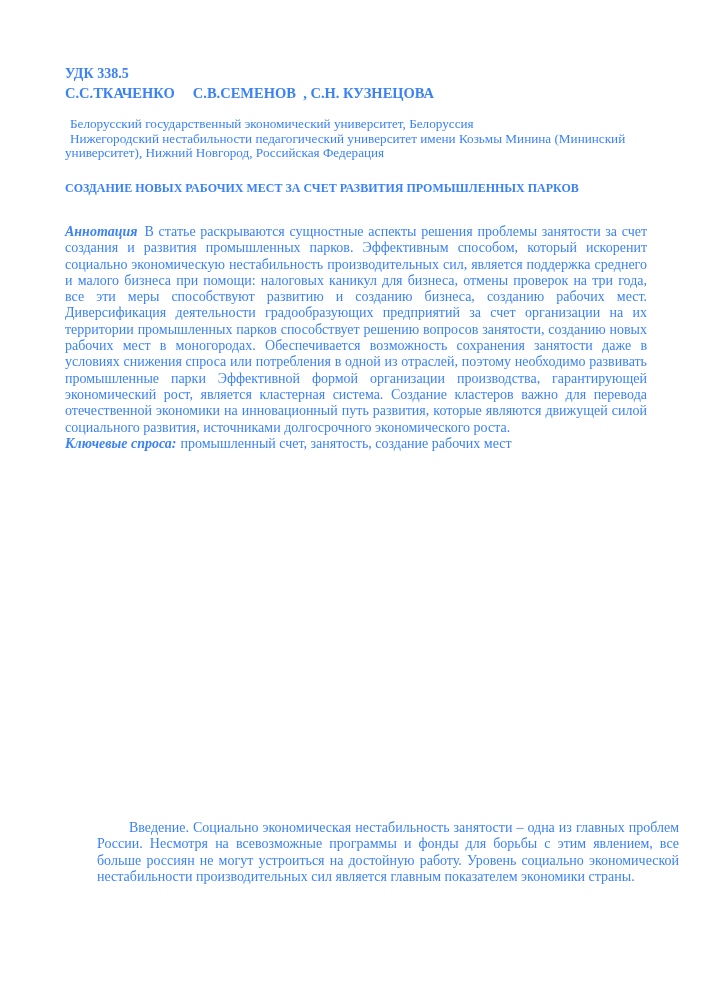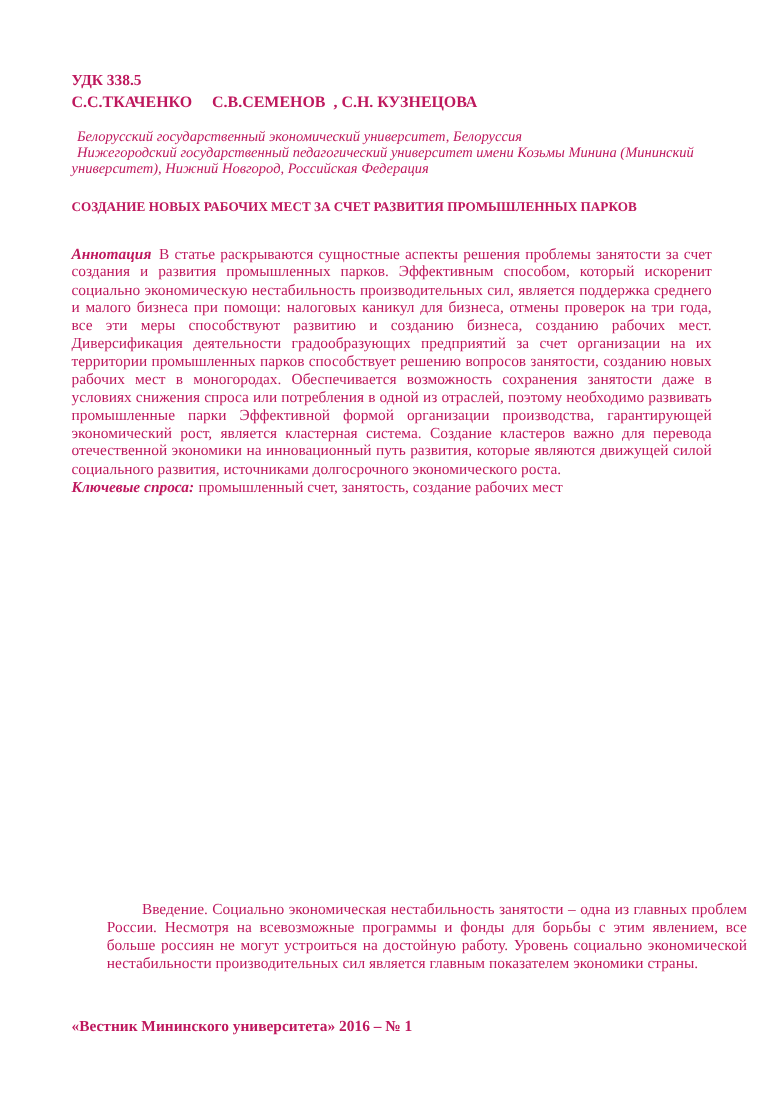--- a/index.html
+++ b/index.html
@@ -5,21 +5,21 @@
   html, body {
     margin: 0;
     padding: 0;
     background: #ffffff;
   }
   .page {
     position: relative;
     width: 709px;
     height: 1003px;
     background: #ffffff;
-    color: #be185d;
+    color: #3b82f6;
     font-family: "Liberation Serif", "DejaVu Serif", serif;
     font-size: 14px;
     line-height: 16.3px;
     overflow: hidden;
   }
   .block {
     position: absolute;
     left: 65px;
     width: 582px;
   }
@@ -29,21 +29,20 @@
   }
   .authors {
     top: 85px;
     font-weight: bold;
     font-size: 14.5px;
     white-space: pre-wrap;
     font-family: Liberation Serif, serif;
   }
   .affiliations {
     top: 117px;
-    font-style: italic;
     font-size: 13.2px;
     line-height: 14.5px;
   }
   .affiliations p {
     margin: 0;
     text-indent: 5px;
   }
   .title {
     top: 176px;
     font-weight: bold;
@@ -85,29 +84,28 @@
 <body>
 
 <div class="page">
 
   <div class="block udc">УДК 338.5</div>
 
   <div class="block authors">С.С.ТКАЧЕНКО     С.В.СЕМЕНОВ  , С.Н. КУЗНЕЦОВА</div>
 
   <div class="block affiliations">
     <p>Белорусский государственный экономический университет, Белоруссия</p>
-    <p>Нижегородский государственный педагогический университет имени Козьмы Минина (Мининский университет), Нижний Новгород, Российская Федерация</p>
+    <p>Нижегородский нестабильности педагогический университет имени Козьмы Минина (Мининский университет), Нижний Новгород, Российская Федерация</p>
   </div>
 
   <div class="block title">СОЗДАНИЕ НОВЫХ РАБОЧИХ МЕСТ ЗА СЧЕТ РАЗВИТИЯ ПРОМЫШЛЕННЫХ ПАРКОВ</div>
 
   <div class="block abstract-wrap">
     <p><span class="bi abstract-label">Аннотация</span><span>В статье раскрываются сущностные аспекты решения проблемы занятости за счет создания и развития промышленных парков. Эффективным способом, который искоренит социально экономическую нестабильность производительных сил, является поддержка среднего и малого бизнеса при помощи: налоговых каникул для бизнеса, отмены проверок на три года, все эти меры способствуют развитию и созданию бизнеса, созданию рабочих мест. Диверсификация деятельности градообразующих предприятий за счет организации на их территории промышленных парков способствует решению вопросов занятости, созданию новых рабочих мест в моногородах. Обеспечивается возможность сохранения занятости даже в условиях снижения спроса или потребления в одной из отраслей, поэтому необходимо развивать промышленные парки  Эффективной формой организации производства, гарантирующей экономический рост, является кластерная система. Создание кластеров важно для перевода отечественной экономики на инновационный путь развития, которые являются движущей силой социального развития, источниками долгосрочного экономического роста.</span></p>
     <p><span class="bi keywords-label">Ключевые спроса:</span><span>промышленный счет, занятость, создание рабочих мест</span></p>
   </div>
 
   <div class="block intro">
     <p>Введение. Социально экономическая нестабильность занятости – одна из главных проблем России. Несмотря на всевозможные программы и фонды для борьбы с этим явлением, все больше россиян не могут устроиться на достойную работу. Уровень социально экономической нестабильности производительных сил является главным показателем экономики страны.</p>
   </div>
 
-  <div class="block footer">«Вестник Мининского университета» 2016 – № 1</div>
 
 </div>
 
 </body></html>

